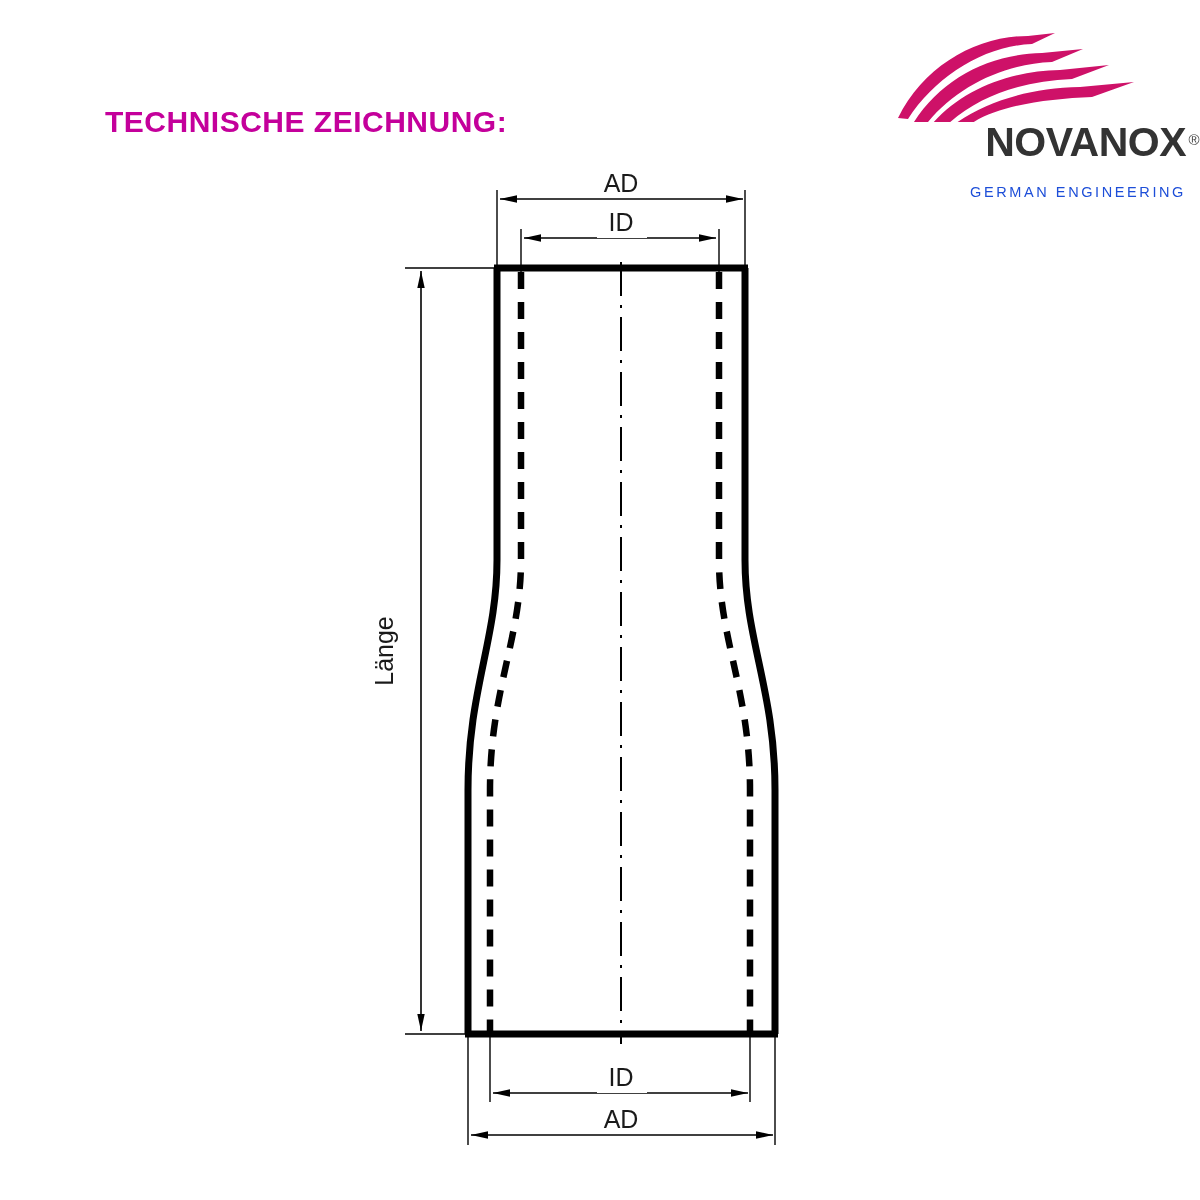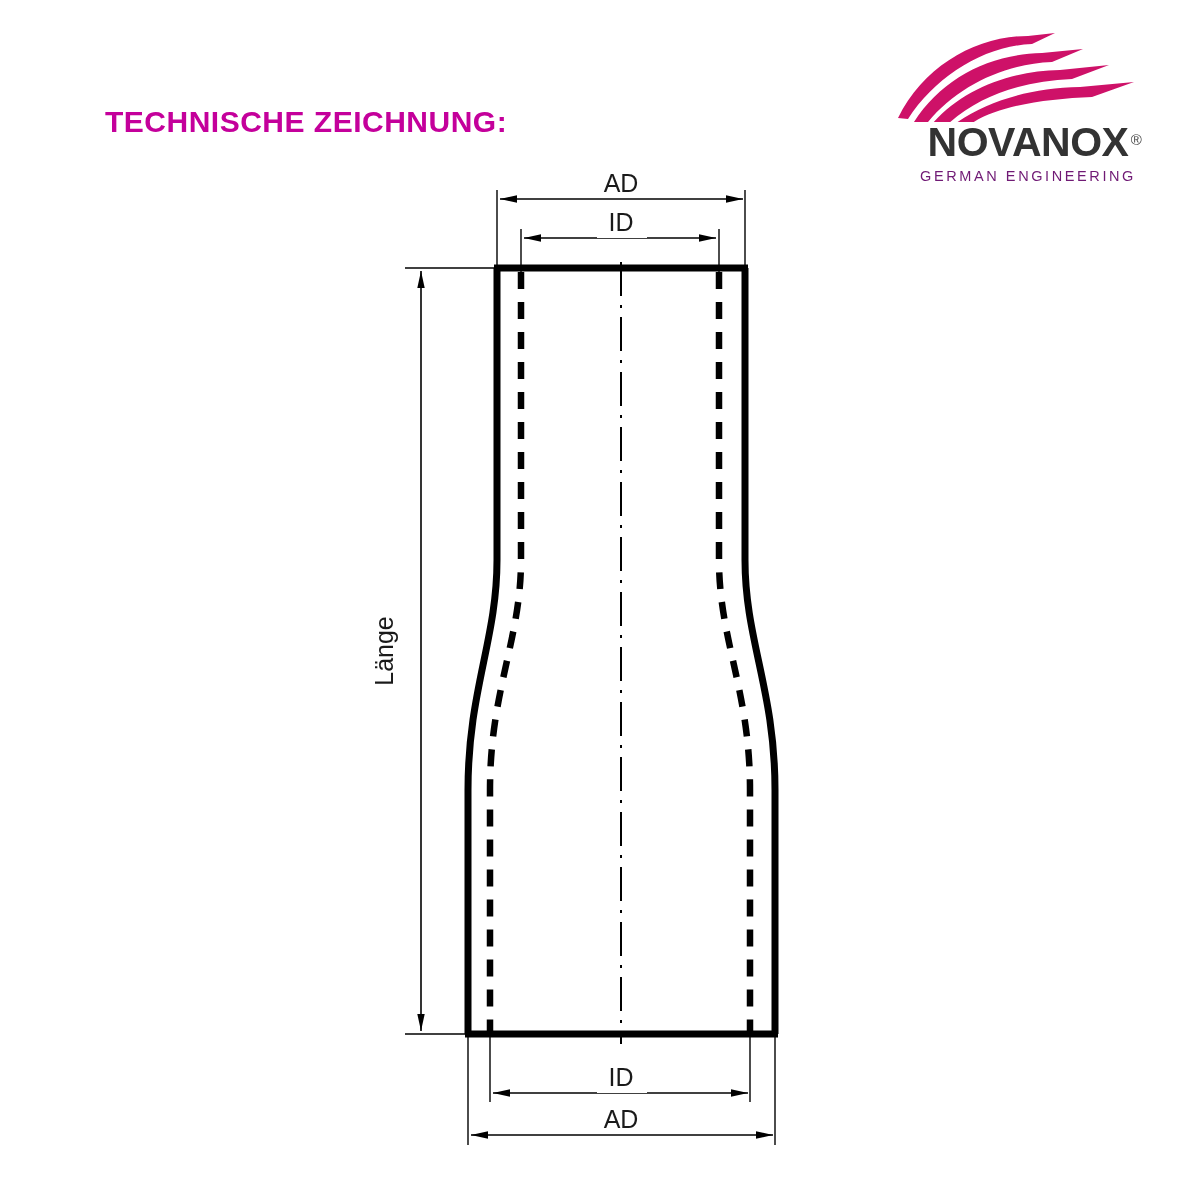--- a/index.html
+++ b/index.html
@@ -51,24 +51,24 @@
     height: 170px;
   }
   #logo-swooshes {
     position: absolute;
     left: 0; top: 0;
     width: 290px;
     height: 100px;
   }
   #logo-wordmark {
     position: absolute;
-    left: 3px;
+    left: 16px;
     top: 98px;
     width: 290px;
-    text-align: center;
+    text-align: right;
   }
   #logo-name {
     font-family: "Liberation Sans", sans-serif;
     font-size: 41px;
     font-weight: 700;
     color: #333333;
     letter-spacing: -0.5px;
     line-height: 44px;
     position: relative;
     display: inline-block;
@@ -78,24 +78,24 @@
     right: -13px;
     top: -2px;
     font-size: 15px;
     font-weight: 400;
     color: #444444;
   }
   #logo-tagline {
     font-family: "Liberation Sans", sans-serif;
     font-size: 14.5px;
     font-weight: 400;
-    color: #701a75;
+    color: #1d4ed8;
     letter-spacing: 2.6px;
     line-height: 22px;
-    margin-top: 1px;
+    margin-top: 17px;
   }
 
   
   #drawing-svg {
     position: absolute;
     left: 0;
     top: 0;
     width: 1200px;
     height: 1200px;
   }

